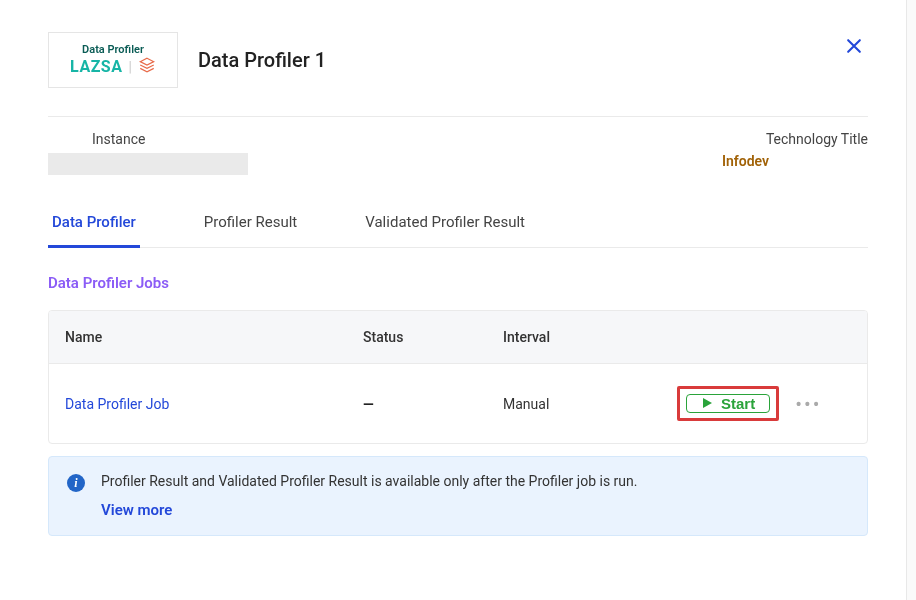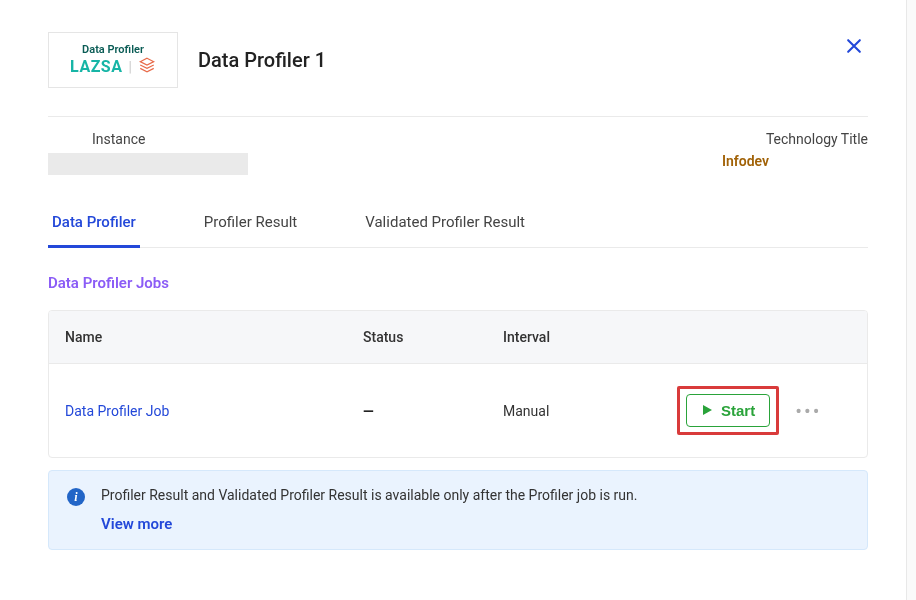--- a/index.html
+++ b/index.html
@@ -170,21 +170,21 @@
       border: 3px solid #d93b3b;
       padding: 5px 6px;
       border-radius: 2px;
       display: inline-flex;
       margin-left: -6px;
     }
     .start-btn {
       border: 1px solid #2aa33a;
       background: #fff;
       border-radius: 4px;
-      padding: 7px 14px;
+      padding: 0 14px;
       display: flex;
       align-items: center;
       gap: 8px;
       cursor: pointer;
       color: #2aa33a;
       font-weight: 600;
       font-size: 15px;
     }
     .start-btn svg { width: 12px; height: 12px; }
     .more-btn {

